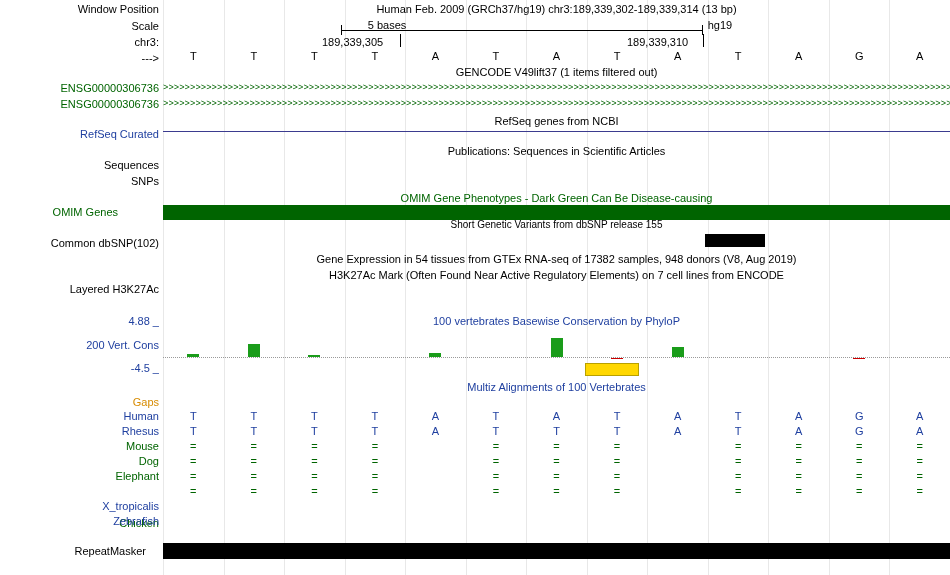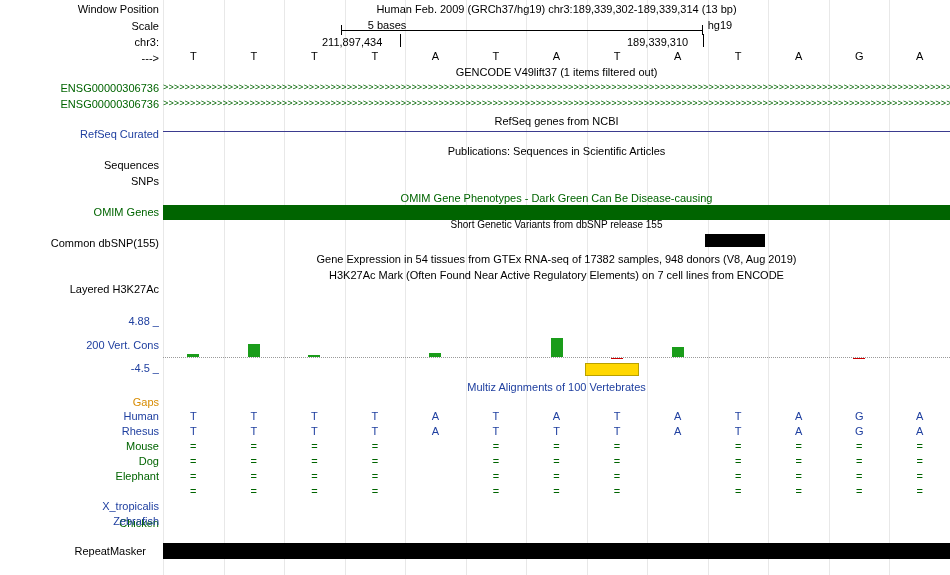--- a/index.html
+++ b/index.html
@@ -59,21 +59,21 @@
 
   <div class="ctr" style="left:163px;width:787px;top:3px;">Human Feb. 2009 (GRCh37/hg19)   chr3:189,339,302-189,339,314 (13 bp)</div>
 
   <div class="ctr" style="left:307px;width:160px;top:19px;">5 bases</div>
   <div class="ctr" style="left:690px;width:60px;top:19px;">hg19</div>
 
   <div class="hr-line" style="left:341px;top:30px;width:361px;background:#000;"></div>
   <div class="tick" style="left:341px;top:25px;height:10px;"></div>
   <div class="tick" style="left:702px;top:25px;height:10px;"></div>
 
-  <div class="lbl" style="left:322px;top:36px;text-align:left;">211,897,434</div>
+  <div class="lbl" style="left:322px;top:36px;text-align:left;">189,339,305</div>
   <div class="tick" style="left:400px;top:34px;height:13px;"></div>
   <div class="lbl" style="left:627px;top:36px;text-align:left;">189,339,310</div>
   <div class="tick" style="left:703px;top:34px;height:13px;"></div>
 
   <div id="ruler">
       <div class="base" style="left: 183.269px; top: 50px;">T</div>
       <div class="base" style="left: 243.808px; top: 50px;">T</div>
       <div class="base" style="left: 304.346px; top: 50px;">T</div>
       <div class="base" style="left: 364.885px; top: 50px;">T</div>
       <div class="base" style="left: 425.423px; top: 50px;">A</div>
@@ -95,31 +95,32 @@
 
   <div class="lbl blue-txt" style="right:791px;top:128px;">RefSeq Curated</div>
   <div class="ctr" style="left:163px;width:787px;top:115px;">RefSeq genes from NCBI</div>
   <div class="track-line" style="top:131px;height:1px;background:#3b3b8f;"></div>
 
   <div class="lbl" style="right:791px;top:159px;">Sequences</div>
   <div class="lbl" style="right:791px;top:175px;">SNPs</div>
   <div class="ctr" style="left:163px;width:787px;top:145px;">Publications: Sequences in Scientific Articles</div>
 
   <div class="ctr green-txt" style="left:163px;width:787px;top:192px;">OMIM Gene Phenotypes - Dark Green Can Be Disease-causing</div>
-  <div class="lbl green-txt" style="right:791px;top:206px;">OMIM Genes</div>
+  <div class="lbl green-txt" style="right:832px;top:206px;">OMIM Genes</div>
   <div class="darkgreen-bar" style="left:163px;top:205px;width:787px;height:15px;"></div>
 
   <div class="ctr" style="left:163px;width:787px;top:219px;font-size:10px;">Short Genetic Variants from dbSNP release 155</div>
-  <div class="lbl" style="right:791px;top:237px;">Common dbSNP(155)</div>
+  <div class="lbl" style="right:791px;top:237px;">Common dbSNP(102)</div>
   <div class="black-bar" style="left:705px;top:234px;width:60px;height:13px;"></div>
 
   <div class="ctr" style="left:163px;width:787px;top:253px;">Gene Expression in 54 tissues from GTEx RNA-seq of 17382 samples, 948 donors (V8, Aug 2019)</div>
   <div class="ctr" style="left:163px;width:787px;top:269px;">H3K27Ac Mark (Often Found Near Active Regulatory Elements) on 7 cell lines from ENCODE</div>
   <div class="lbl" style="right:791px;top:283px;">Layered H3K27Ac</div>
 
+  <div class="ctr blue-txt" style="left:163px;width:787px;top:315px;">100 vertebrates Basewise Conservation by PhyloP</div>
   <div class="lbl blue-txt" style="right:791px;top:315px;">4.88 _</div>
   <div class="lbl blue-txt" style="right:791px;top:339px;">200 Vert. Cons</div>
   <div class="lbl blue-txt" style="right:791px;top:362px;">-4.5 _</div>
   <div class="cons-axis" style="left:163px;top:357px;width:787px;"></div>
   <div id="cons-bars">
       <div class="cons-tick" style="top: 353.8px; height: 3.2px; left: 187.269px; width: 12px;"></div>
       <div class="cons-tick" style="top: 344.2px; height: 12.8px; left: 247.808px; width: 12px;"></div>
       <div class="cons-tick" style="top: 354.6px; height: 2.4px; left: 308.346px; width: 12px;"></div>
       <div class="cons-tick" style="top: 353px; height: 4px; left: 429.423px; width: 12px;"></div>
       <div class="cons-tick" style="top: 337.8px; height: 19.2px; left: 550.5px; width: 12px;"></div>

